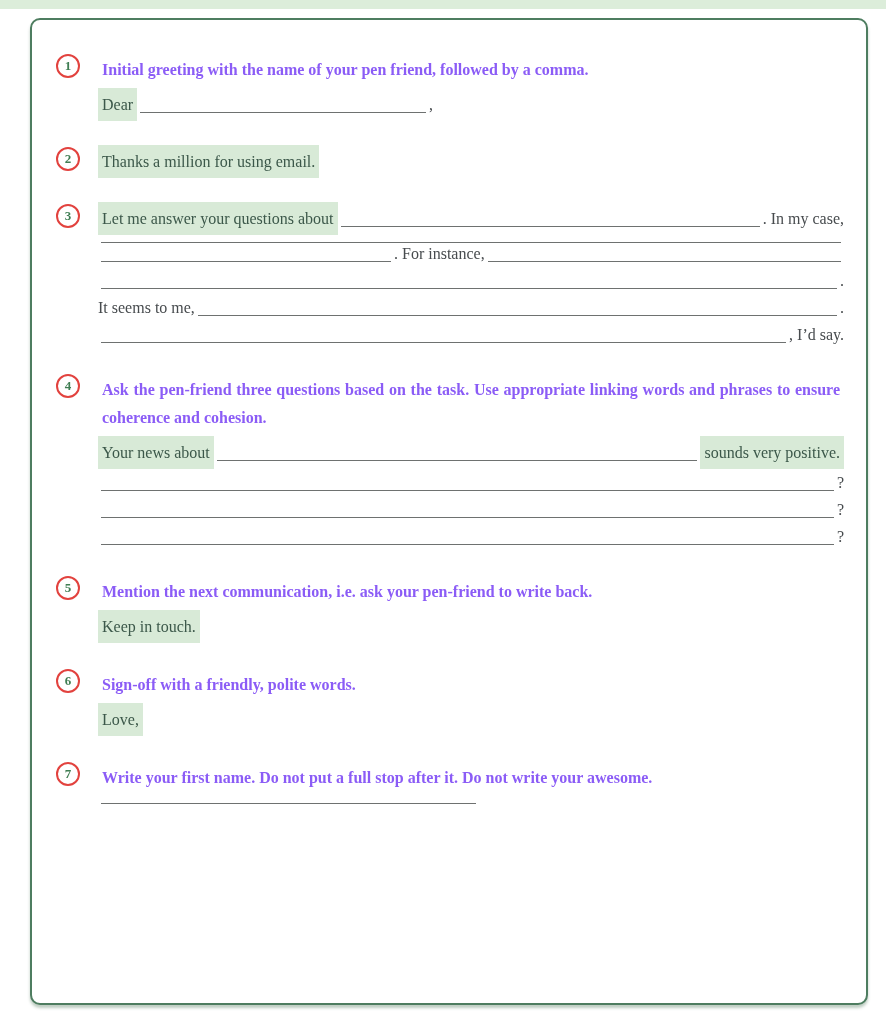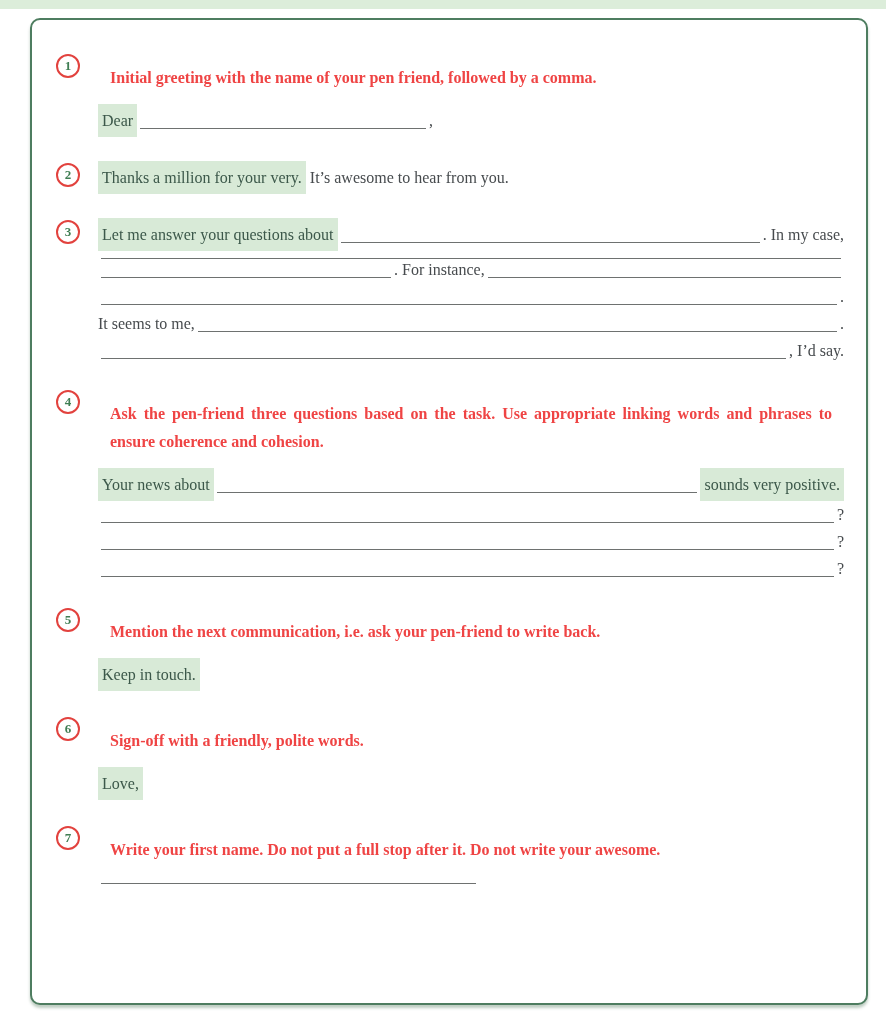--- a/index.html
+++ b/index.html
@@ -46,23 +46,23 @@
     border-radius: 50%;
     color: #3f7e53;
     font-weight: bold;
     font-size: 13px;
     display: flex;
     align-items: center;
     justify-content: center;
     background: #ffffff;
   }
   .instruction {
-    margin: 12px;
+    margin: 4px;
     font-weight: bold;
-    color: #ef4444;
+    color: #8b5cf6;
     font-size: 16px;
     line-height: 28px;
     text-align: justify;
     white-space: pre-line;
   }
   .template { }
   .tline {
     display: flex;
     align-items: baseline;
     font-size: 16px;
@@ -107,22 +107,21 @@
           </div>
         </div>
       </div>
       <div class="section">
         <div class="num-col">
           <span class="num-circle">2</span>
         </div>
         <div class="content">
           <div class="template">
             <div class="tline">
-              <span class="seg-text hl">Thanks a million for your very.</span>
-              <span class="seg-text"> It’s awesome to hear from you.</span>
+              <span class="seg-text hl">Thanks a million for using email.</span>
             </div>
           </div>
         </div>
       </div>
       <div class="section">
         <div class="num-col">
           <span class="num-circle">3</span>
         </div>
         <div class="content">
           <div class="template">

